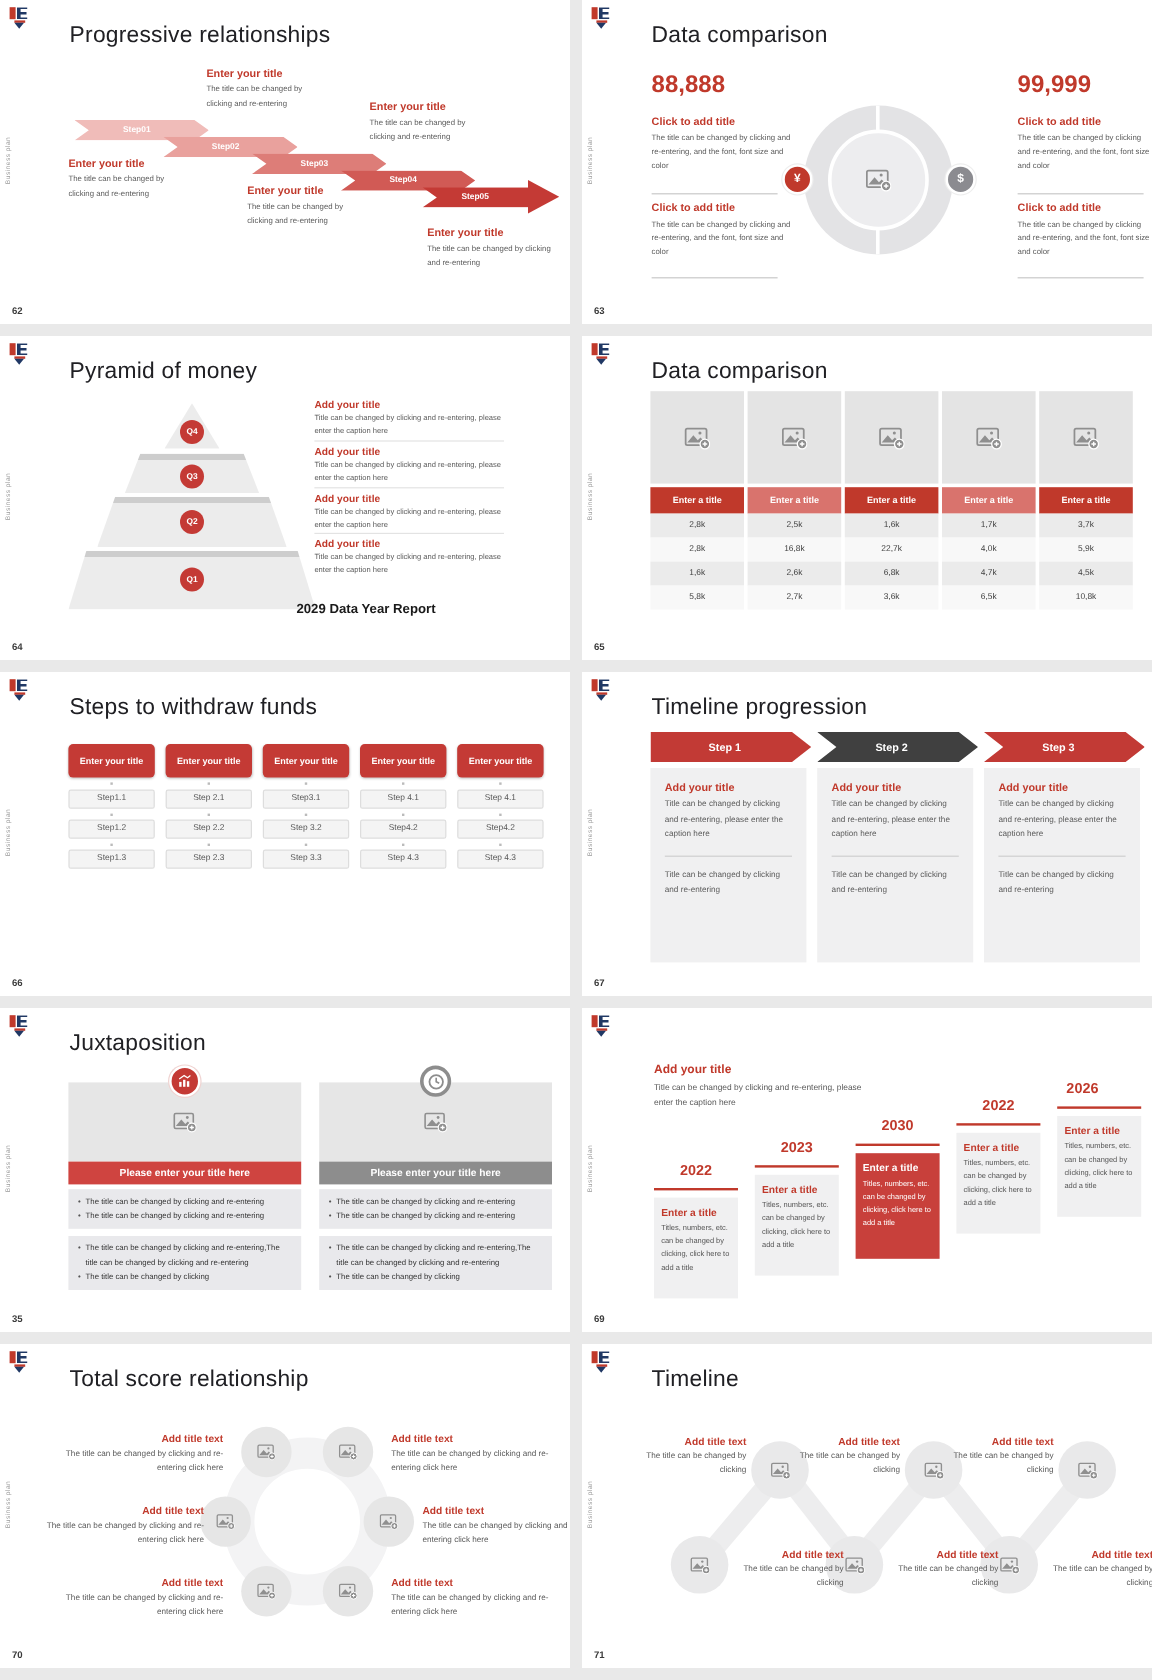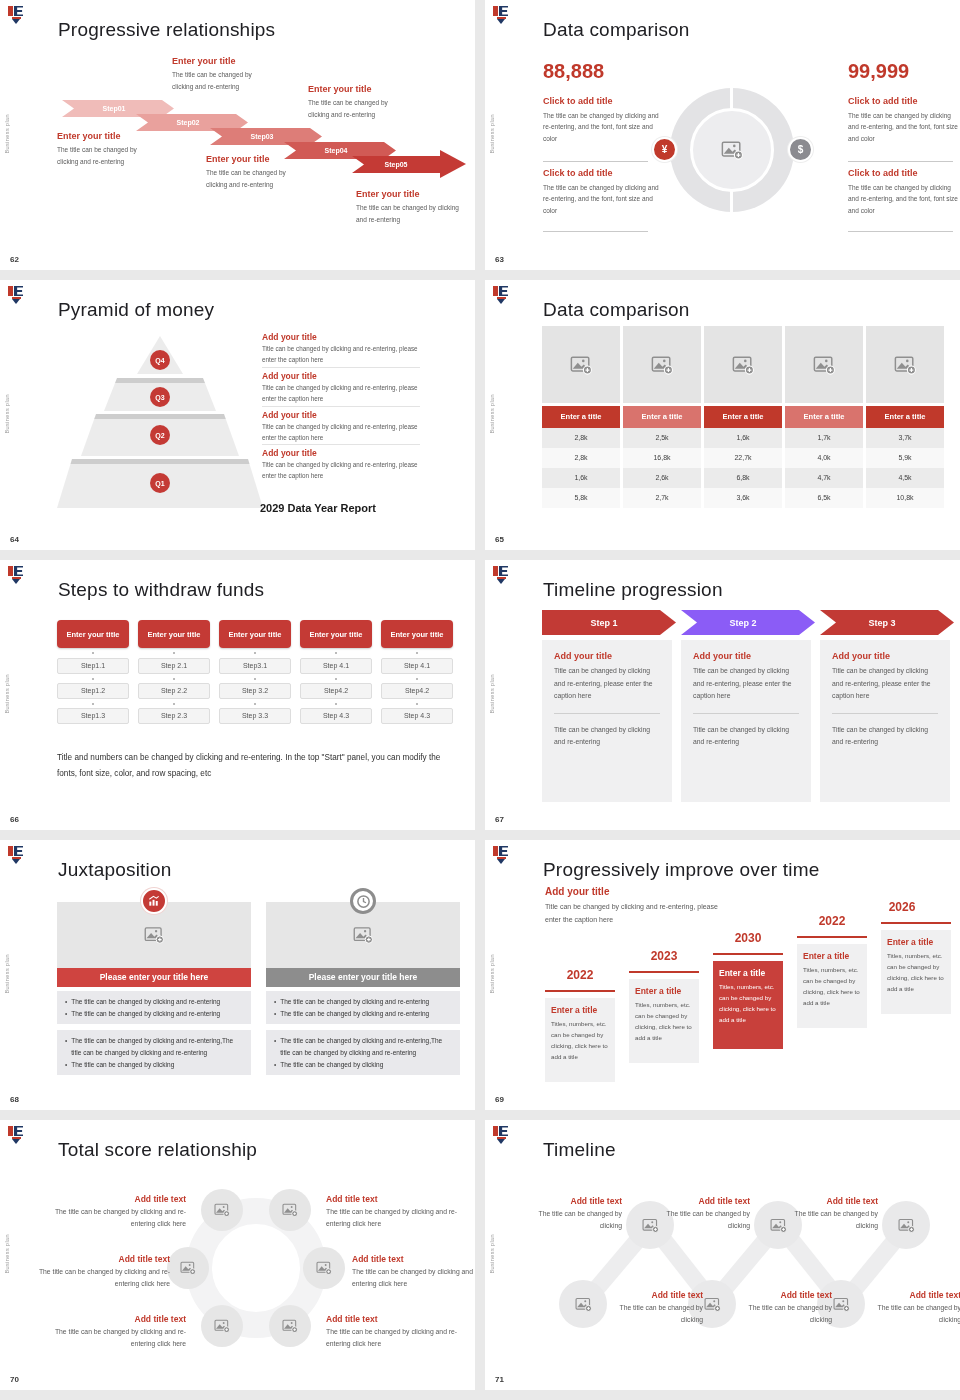--- a/index.html
+++ b/index.html
@@ -286,21 +286,21 @@
     <div class="pline" style="left:262px;top:126px"></div>
     <div class="prow" style="left:262px;top:130px">
       <div class="rt">Add your title</div>
       <div class="bt">Title can be changed by clicking and re-entering, please enter the caption here</div>
     </div>
     <div class="pline" style="left:262px;top:164px"></div>
     <div class="prow" style="left:262px;top:168px">
       <div class="rt">Add your title</div>
       <div class="bt">Title can be changed by clicking and re-entering, please enter the caption here</div>
     </div>
-    <div class="rep64" style="left:260px;top:222px">2029 Data Year Report</div>
+    <div class="rep64" style="left:247px;top:222px">2029 Data Year Report</div>
   </section>
 
   <section class="slide">
     <div class="logo">
         <div class="lg-top">
           <span class="lg-red"></span>
           <span class="lg-e"></span>
         </div>
         <div class="lg-bar"></div>
         <div class="lg-chev"></div>
@@ -412,38 +412,37 @@
     <div class="dot66" style="left:254px;top:92px"></div>
     <div class="dot66" style="left:254px;top:118px"></div>
     <div class="dot66" style="left:254px;top:143px"></div>
     <div class="dot66" style="left:335px;top:92px"></div>
     <div class="dot66" style="left:335px;top:118px"></div>
     <div class="dot66" style="left:335px;top:143px"></div>
     <div class="dot66" style="left:416px;top:92px"></div>
     <div class="dot66" style="left:416px;top:118px"></div>
     <div class="dot66" style="left:416px;top:143px"></div>
 
-    <p class="note66">Title and numbers can be changed by clicking and re-entering. In the top "Start" panel, you can modify the fonts, font size, color, and row spacing, etc</p>
   </section>
 
   <section class="slide">
     <div class="logo">
         <div class="lg-top">
           <span class="lg-red"></span>
           <span class="lg-e"></span>
         </div>
         <div class="lg-bar"></div>
         <div class="lg-chev"></div>
       </div>
     <span class="vtext">Business plan</span>
     <h2 class="s-title">Timeline progression</h2>
     <span class="pagenum">67</span>
 
     <div class="arr67 a67-first" style="left:57px;background:#c23a35">Step 1</div>
-    <div class="arr67 a67-next" style="left:196px;background:#8b5cf6">Step 2</div>
+    <div class="arr67 a67-next" style="left:196px;background:#404040">Step 2</div>
     <div class="arr67 a67-next" style="left:335px;background:#c23a35">Step 3</div>
 
     <div class="pan67" style="left:57px">
       <div class="rt">Add your title</div>
       <div class="bt">Title can be changed by clicking and re-entering, please enter the caption here</div>
       <div class="div"></div>
       <div class="bt">Title can be changed by clicking and re-entering</div>
     </div>
     <div class="pan67" style="left:196px">
       <div class="rt">Add your title</div>
@@ -463,21 +462,21 @@
     <div class="logo">
         <div class="lg-top">
           <span class="lg-red"></span>
           <span class="lg-e"></span>
         </div>
         <div class="lg-bar"></div>
         <div class="lg-chev"></div>
       </div>
     <span class="vtext">Business plan</span>
     <h2 class="s-title">Juxtaposition</h2>
-    <span class="pagenum">68</span>
+    <span class="pagenum">35</span>
 
     <div class="card68" style="left:57px">
       <div class="badge68 badge-red">
           <svg width="14" height="14">
             <use href="#chart"></use>
           </svg>
         </div>
       <div class="img68">
           <svg class="ph" width="20" height="20">
             <use href="#imgph"></use>
@@ -520,21 +519,20 @@
   <section class="slide">
     <div class="logo">
         <div class="lg-top">
           <span class="lg-red"></span>
           <span class="lg-e"></span>
         </div>
         <div class="lg-bar"></div>
         <div class="lg-chev"></div>
       </div>
     <span class="vtext">Business plan</span>
-    <h2 class="s-title">Progressively improve over time</h2>
     <span class="pagenum">69</span>
 
     <div class="lead69">
       <div class="rt">Add your title</div>
       <div class="bt">Title can be changed by clicking and re-entering, please enter the caption here</div>
     </div>
 
     <div class="y69" style="left:60px;top:128px">2022</div>
     <div class="yline" style="left:60px;top:150px"></div>
     <div class="card69" style="left:60px;top:158px">

